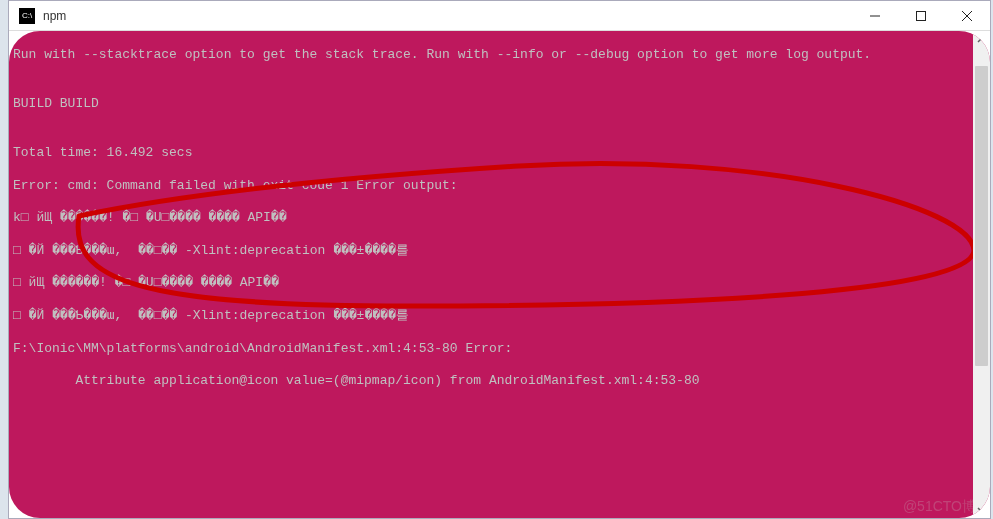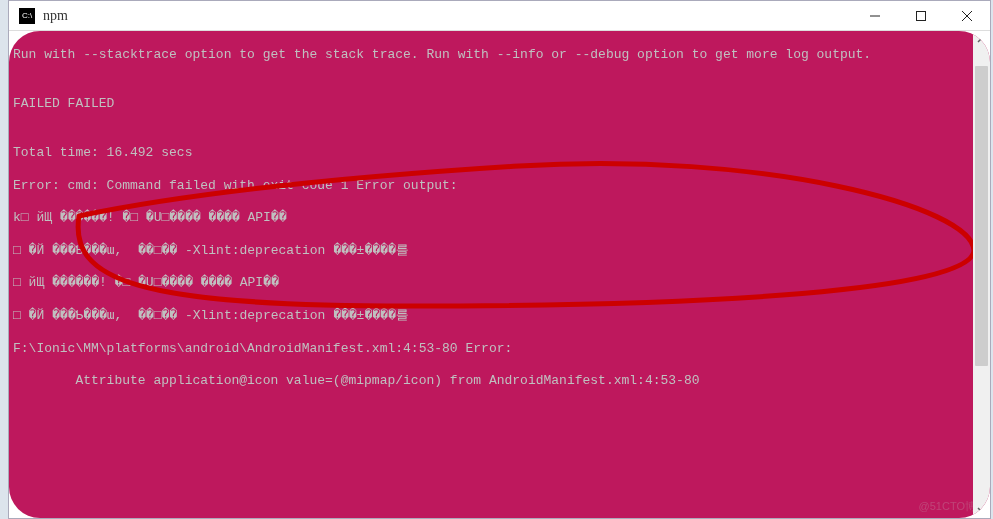--- a/index.html
+++ b/index.html
@@ -36,22 +36,22 @@
       background: #000;
       color: #fff;
       font-size: 8px;
       display: flex;
       align-items: center;
       justify-content: center;
       margin-right: 8px;
       font-family: Arial;
     }
     .titlebar .title {
-      font-family: Liberation Serif, serif;
-      font-size: 14px;
+      font-family: Liberation Sans, sans-serif;
+      font-size: 12px;
       color: #333;
       flex: 1;
     }
     .titlebar .controls {
       display: flex;
     }
     .titlebar .btn {
       width: 46px;
       height: 29px;
       display: flex;
@@ -105,21 +105,21 @@
     .circle {
       position: absolute;
       pointer-events: none;
     }
     .watermark {
       position: absolute;
       right: 14px;
       bottom: 4px;
       color: rgba(200,200,200,0.25);
       font-family: Arial, sans-serif;
-      font-size: 11px;
+      font-size: 14px;
     }
   </style>
 </head>
 <body>
 
 <div class="window">
 
   <div class="titlebar">
     <div class="icon-box">C:\</div>
     <div class="title">npm</div>
@@ -139,21 +139,21 @@
             <line x1="0" y1="0" x2="10" y2="10" stroke="#222" stroke-width="1"></line>
             <line x1="10" y1="0" x2="0" y2="10" stroke="#222" stroke-width="1"></line>
           </svg>
       </div>
     </div>
   </div>
 
   <div class="terminal">
 <div class="line">Run with --stacktrace option to get the stack trace. Run with --info or --debug option to get more log output.</div>
 <div class="line"></div>
-<div class="line">FAILED FAILED</div>
+<div class="line">BUILD BUILD</div>
 <div class="line"></div>
 <div class="line">Total time: 16.492 secs</div>
 <div class="line">Error: cmd: Command failed with exit code 1 Error output:</div>
 <div class="line">k□ йЩ ������! �□ �𝚄□���� ���� API��</div>
 <div class="line">□ �Й ���Ƅ���ɯ,  ��□�� -Xlint:deprecation ���±����를</div>
 <div class="line">□ йЩ ������! �□ �𝚄□���� ���� API��</div>
 <div class="line">□ �Й ���Ƅ���ɯ,  ��□�� -Xlint:deprecation ���±����를</div>
 <div class="line">F:\Ionic\MM\platforms\android\AndroidManifest.xml:4:53-80 Error:</div>
 <div class="line">        Attribute application@icon value=(@mipmap/icon) from AndroidManifest.xml:4:53-80</div>
 <div class="line"></div>

